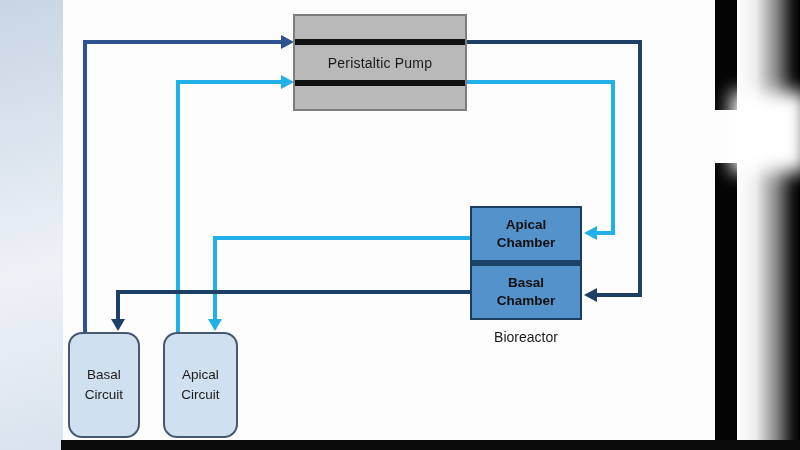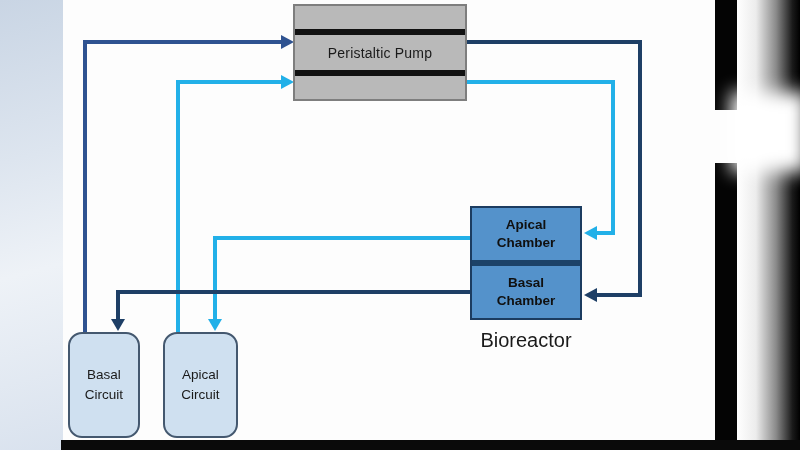--- a/index.html
+++ b/index.html
@@ -25,21 +25,21 @@
     position:absolute;left:-6px;top:92px;width:76px;height:80px;
     background:#ffffff;filter:blur(9px);
   }
   .bottom-bar{position:absolute;left:61px;top:440px;width:739px;height:10px;background:#0a0a0a;}
 
   
   svg.wires{position:absolute;left:0;top:0;}
 
   
   .pump{
-    position:absolute;left:293px;top:4px;width:174px;height:97px;
+    position:absolute;left:293px;top:14px;width:174px;height:97px;
     background:#b9b9b9;border:2px solid #7e7e7e;box-sizing:border-box;
   }
   .tube{position:absolute;left:0;width:100%;height:6px;background:#111;}
   .tube.top{top:23px;}
   .tube.bottom{top:64px;}
   .pump-label{
     position:absolute;inset:0;display:flex;align-items:center;justify-content:center;
     font-size:14px;letter-spacing:.2px;
   }
 
@@ -48,21 +48,21 @@
     position:absolute;left:470px;top:206px;width:112px;height:114px;
     background:#5492cb;border:2px solid #1c3c60;box-sizing:border-box;
     display:flex;flex-direction:column;
   }
   .chamber{
     flex:1;display:flex;align-items:center;justify-content:center;
     font-weight:bold;font-size:13.5px;line-height:1.3;text-align:center;color:#101010;
   }
   .divider{height:6px;background:#1c4268;}
   .bio-caption{
-    position:absolute;left:470px;top:329px;width:112px;text-align:center;font-size:20px;
+    position:absolute;left:470px;top:329px;width:112px;text-align:center;font-size:14px;
   }
 
   
   .circuit{
     position:absolute;top:332px;height:106px;box-sizing:border-box;
     background:#cfe0f0;border:2px solid #44586f;border-radius:14px;
     display:flex;align-items:center;justify-content:center;
     font-size:13.5px;line-height:1.45;text-align:center;
   }
   .circuit.basal{left:68px;width:72px;}

